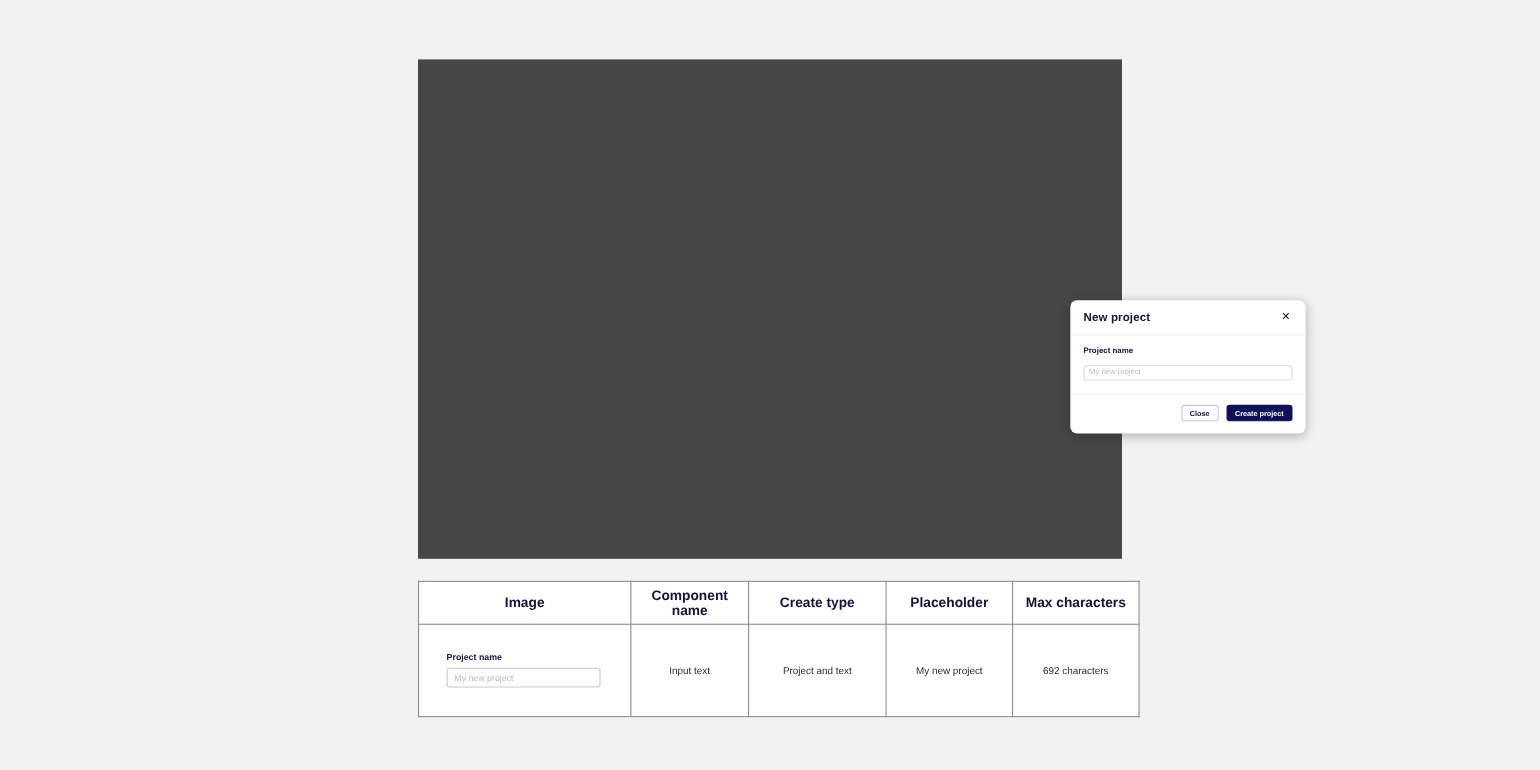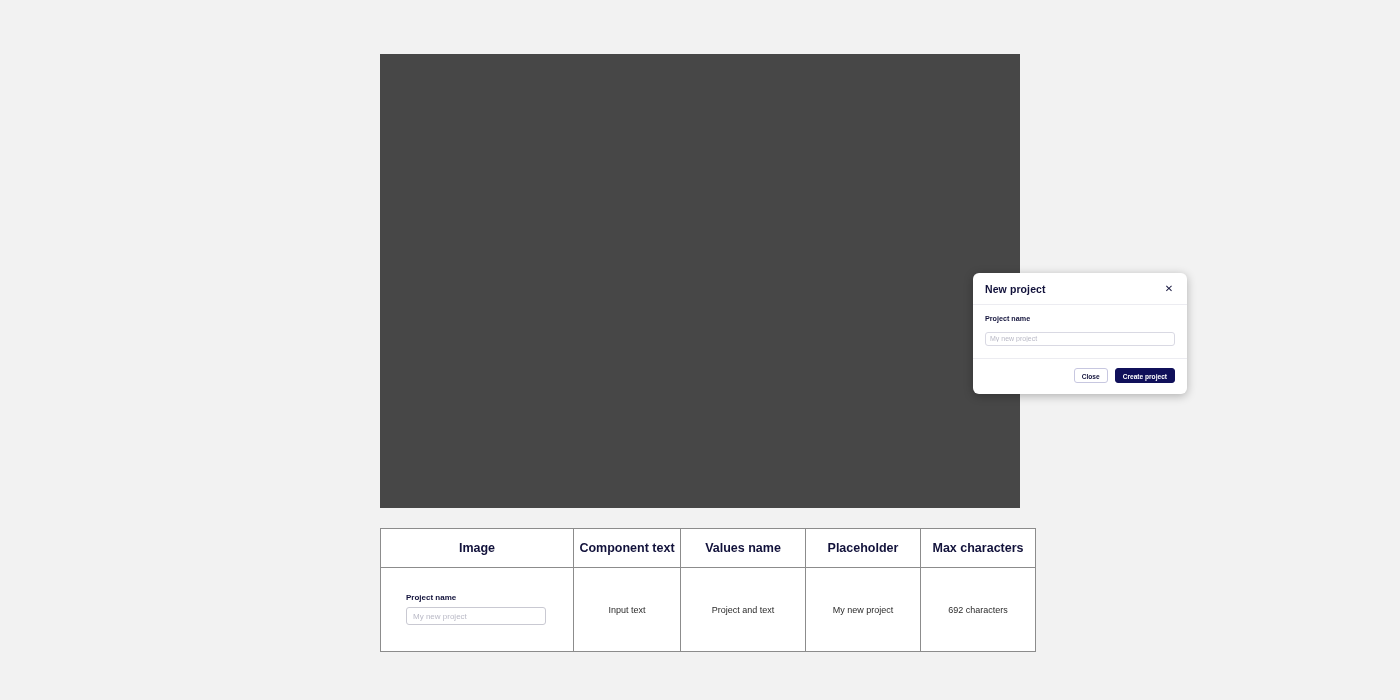--- a/index.html
+++ b/index.html
@@ -210,22 +210,22 @@
       <button class="btn btn-primary">Create project</button>
     </div>
 
   </div>
 </div>
 
 <table id="spec-table">
   <thead>
     <tr>
       <th class="col-image">Image</th>
-      <th class="col-component">Component text</th>
-      <th class="col-values">Values name</th>
+      <th class="col-component">Component name</th>
+      <th class="col-values">Create type</th>
       <th class="col-placeholder">Placeholder</th>
       <th class="col-max">Max characters</th>
     </tr>
   </thead>
   <tbody>
     <tr>
       <td class="cell-image">
         <div class="sample-field">
           <label class="sample-label">Project name</label>
           <input class="sample-input" type="text" placeholder="My new project" style="">

